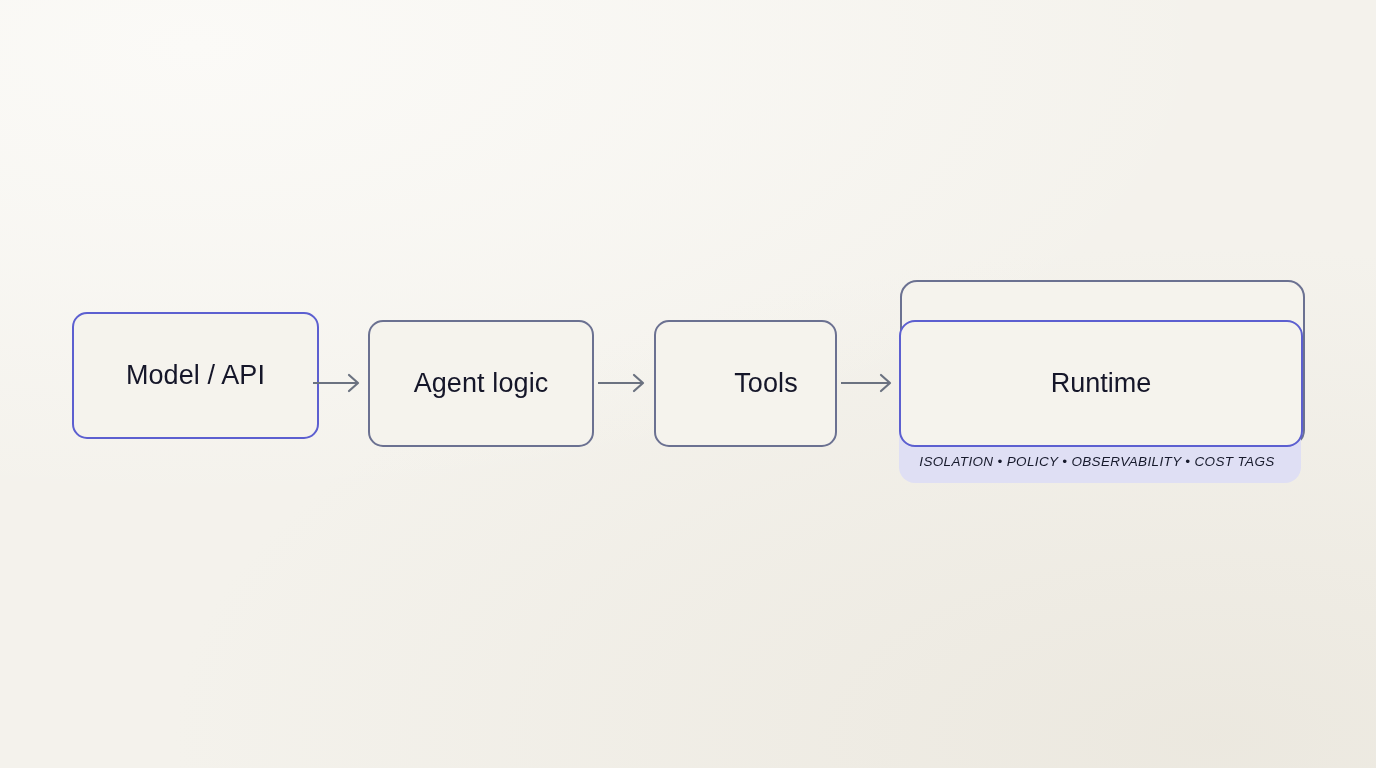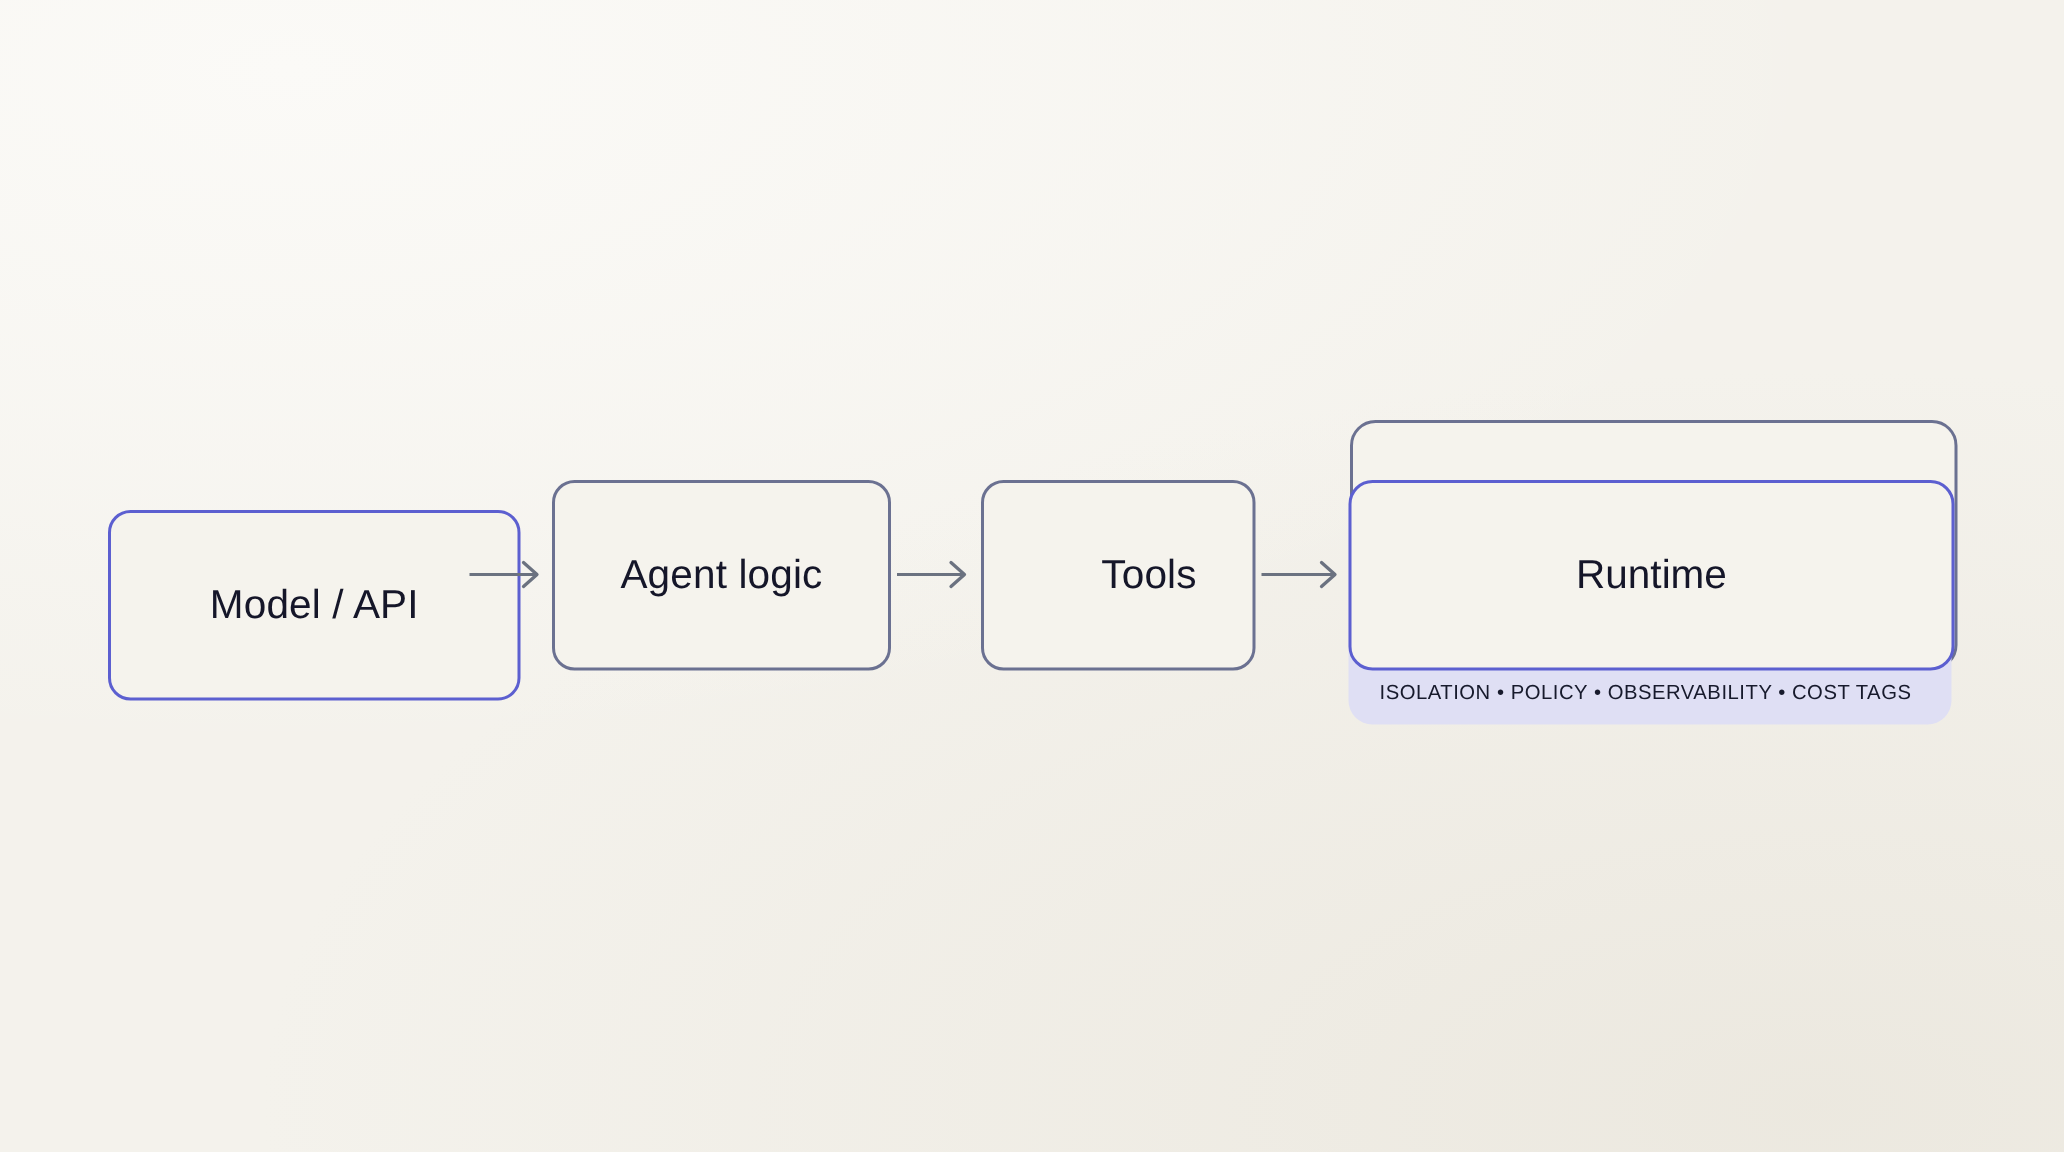--- a/index.html
+++ b/index.html
@@ -101,36 +101,37 @@
     position: absolute;
     left: 0;
     top: 182px;
     width: 408px;
     text-align: center;
     font-size: 13.5px;
     font-weight: 500;
     letter-spacing: 0.35px;
     color: #171a2c;
     white-space: nowrap;
+    font-style: italic;
   }
 
   
   .arrow {
     position: absolute;
     top: 370px;
     height: 26px;
   }
   .arrow svg { display: block; overflow: visible; }
 </style>
 </head>
 <body>
 
 <div id="canvas">
 
-  <div class="node accent" id="node-model-api" style="left:72px; top:340px; width:275px; height:127px;">
+  <div class="node accent" id="node-model-api" style="left:72px; top:312px; width:247px; height:127px;">
     <span>Model / API</span>
   </div>
 
   <div class="arrow" style="left:313px; width:52px;">
     <svg width="52" height="26" viewBox="0 0 52 26" aria-hidden="true">
       <path d="M0 13 H44" stroke="#6b7280" stroke-width="2" fill="none"></path>
       <path d="M36 5 L45 13 L36 21" stroke="#6b7280" stroke-width="2.2" fill="none" stroke-linecap="round" stroke-linejoin="round"></path>
     </svg>
   </div>
 

